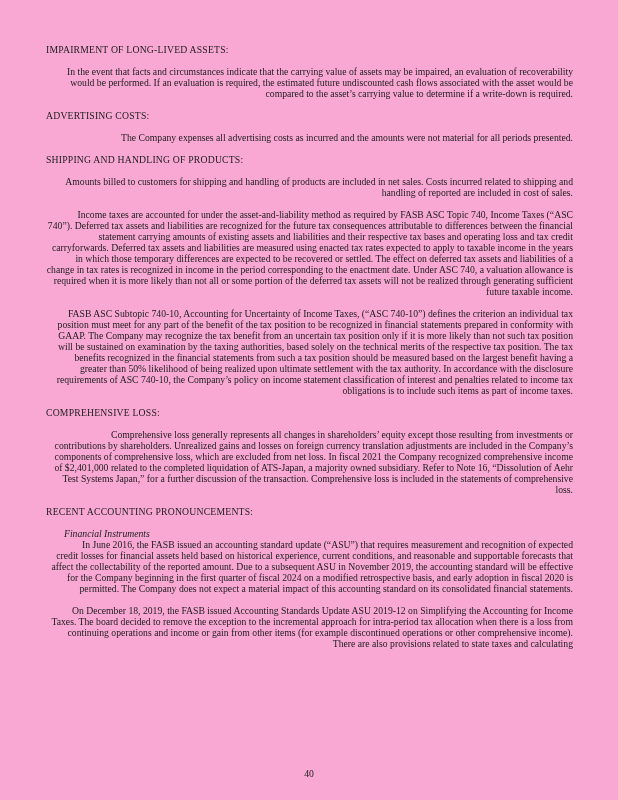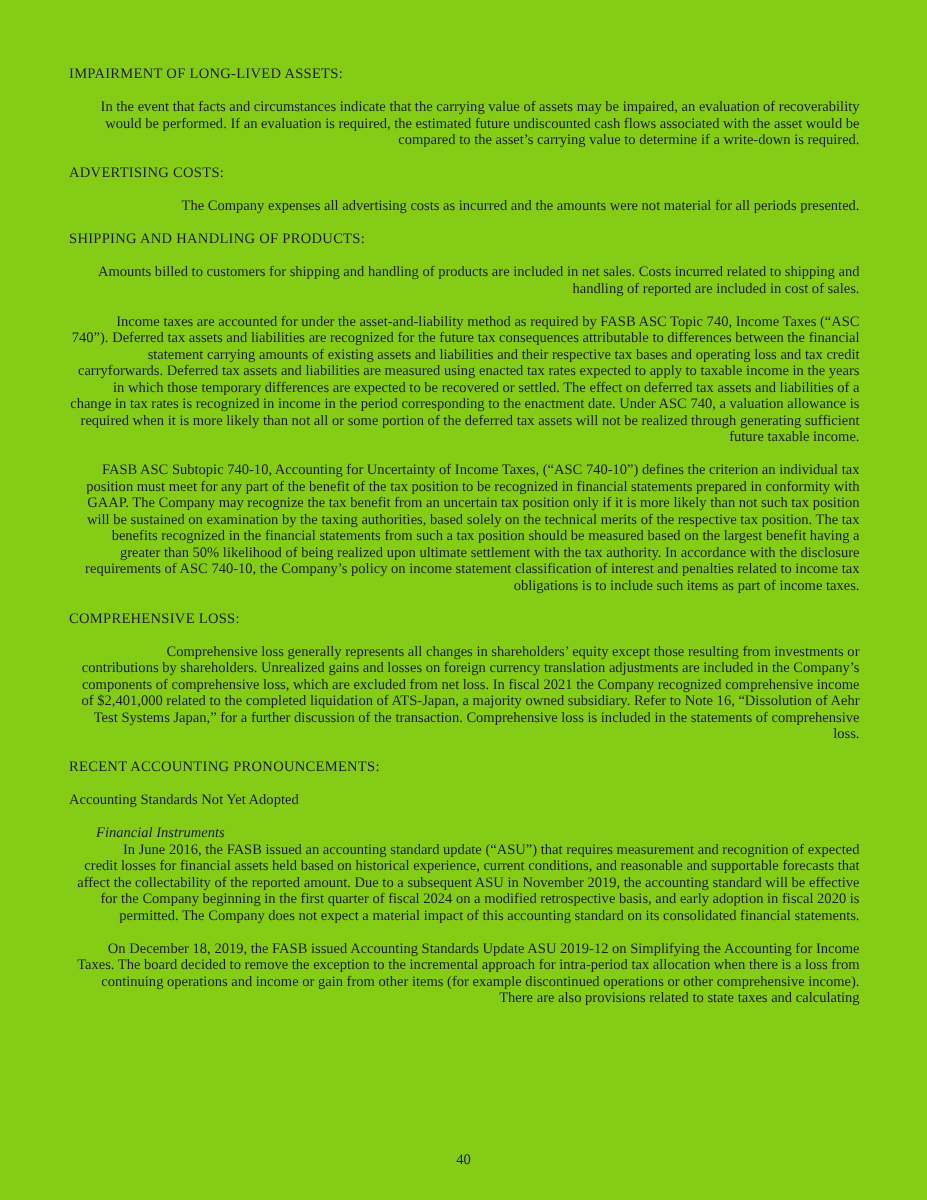--- a/index.html
+++ b/index.html
@@ -4,21 +4,21 @@
 <style>
   html, body {
     margin: 0;
     padding: 0;
     background: #ffffff;
   }
   .page {
     width: 618px;
     height: 800px;
     box-sizing: border-box;
-    background: #84cc16;
+    background: #f9a8d4;
     color: #1c1c1c;
     font-family: "Liberation Serif", serif;
     font-size: 9.7px;
     line-height: 11px;
     padding: 44px 45px 0 46px;
     position: relative;
     overflow: hidden;
   }
   .block { margin: 0 0 11px 0; }
   .heading { letter-spacing: 0.2px; }
@@ -46,19 +46,18 @@
       <div class="block para">In the event that facts and circumstances indicate that the carrying value of assets may be impaired, an evaluation of recoverability would be performed.  If an evaluation is required, the estimated future undiscounted cash flows associated with the asset would be compared to the asset’s carrying value to determine if a write-down is required.</div>
       <div class="block heading">ADVERTISING COSTS:</div>
       <div class="block para">The Company expenses all advertising costs as incurred and the amounts were not material for all periods presented.</div>
       <div class="block heading">SHIPPING AND HANDLING OF PRODUCTS:</div>
       <div class="block para">Amounts billed to customers for shipping and handling of products are included in net sales.  Costs incurred related to shipping and handling of reported are included in cost of sales.</div>
       <div class="block para">Income taxes are accounted for under the asset-and-liability method as required by FASB ASC Topic 740, Income Taxes (“ASC 740”). Deferred tax assets and liabilities are recognized for the future tax consequences attributable to differences between the financial statement carrying amounts of existing assets and liabilities and their respective tax bases and operating loss and tax credit carryforwards. Deferred tax assets and liabilities are measured using enacted tax rates expected to apply to taxable income in the years in which those temporary differences are expected to be recovered or settled. The effect on deferred tax assets and liabilities of a change in tax rates is recognized in income in the period corresponding to the enactment date. Under ASC 740, a valuation allowance is required when it is more likely than not all or some portion of the deferred tax assets will not be realized through generating sufficient future taxable income.</div>
       <div class="block para">FASB ASC Subtopic 740-10, Accounting for Uncertainty of Income Taxes, (“ASC 740-10”) defines the criterion an individual tax position must meet for any part of the benefit of the tax position to be recognized in financial statements prepared in conformity with GAAP. The Company may recognize the tax benefit from an uncertain tax position only if it is more likely than not such tax position will be sustained on examination by the taxing authorities, based solely on the technical merits of the respective tax position. The tax benefits recognized in the financial statements from such a tax position should be measured based on the largest benefit having a greater than 50% likelihood of being realized upon ultimate settlement with the tax authority. In accordance with the disclosure requirements of ASC 740-10, the Company’s policy on income statement classification of interest and penalties related to income tax obligations is to include such items as part of income taxes.</div>
       <div class="block heading">COMPREHENSIVE LOSS:</div>
       <div class="block para">Comprehensive loss generally represents all changes in shareholders’ equity except those resulting from investments or contributions by shareholders.  Unrealized gains and losses on foreign currency translation adjustments are included in the Company’s components of comprehensive loss, which are excluded from net loss.  In fiscal 2021 the Company recognized comprehensive income of $2,401,000 related to the completed liquidation of ATS-Japan, a majority owned subsidiary. Refer to Note 16, “Dissolution of Aehr Test Systems Japan,” for a further discussion of the transaction. Comprehensive loss is included in the statements of comprehensive loss.</div>
       <div class="block heading">RECENT ACCOUNTING PRONOUNCEMENTS:</div>
-      <div class="block subheading">Accounting Standards Not Yet Adopted</div>
       <div class="block italic-heading">Financial Instruments</div>
       <div class="block para-tight">In June 2016, the FASB issued an accounting standard update (“ASU”) that requires measurement and recognition of expected credit losses for financial assets held based on historical experience, current conditions, and reasonable and supportable forecasts that affect the collectability of the reported amount. Due to a subsequent ASU in November 2019, the accounting standard will be effective for the Company beginning in the first quarter of fiscal 2024 on a modified retrospective basis, and early adoption in fiscal 2020 is permitted. The Company does not expect a material impact of this accounting standard on its consolidated financial statements.</div>
       <div class="block para-tight">On December 18, 2019, the FASB issued Accounting Standards Update ASU 2019-12 on Simplifying the Accounting for Income Taxes.  The board decided to remove the exception to the incremental approach for intra-period tax allocation when there is a loss from continuing operations and income or gain from other items (for example discontinued operations or other comprehensive income).  There are also provisions related to state taxes and calculating</div>
     </div>
   <div class="page-number">40</div>
 </div>
 
 </body></html>

